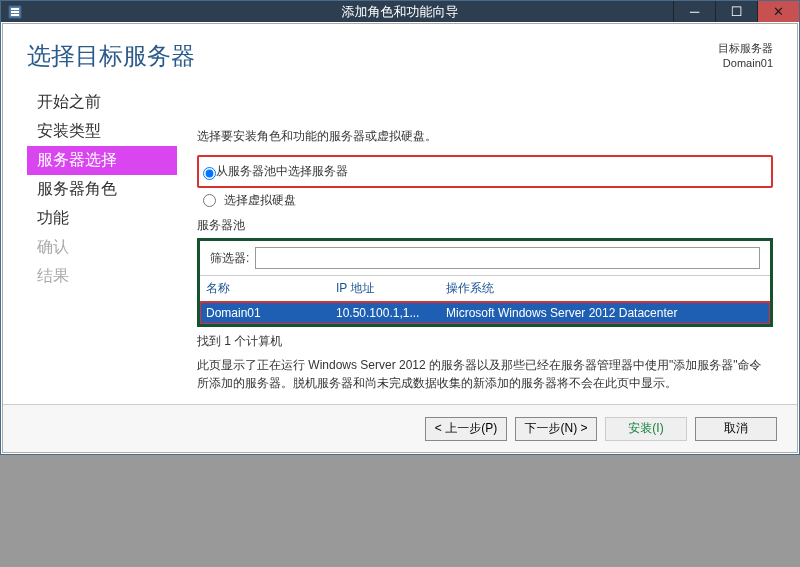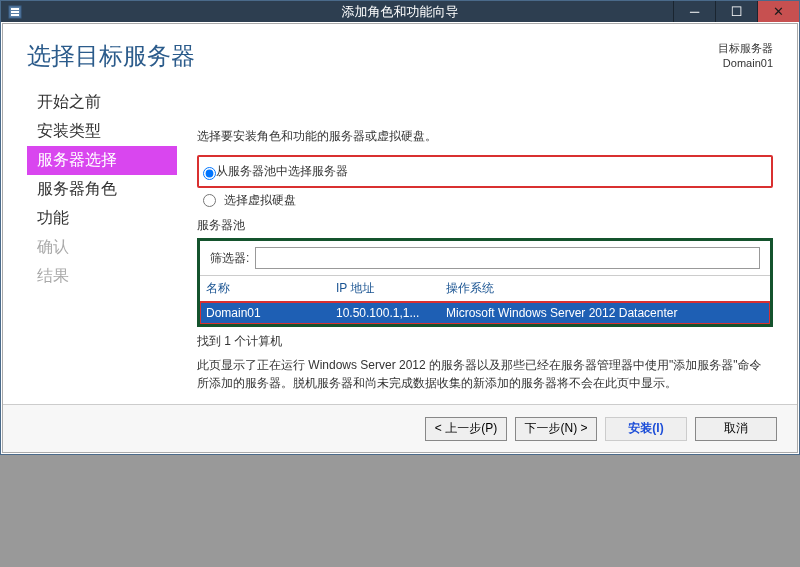--- a/index.html
+++ b/index.html
@@ -36,21 +36,21 @@
 .th, .td { padding: 4px 6px; font-size: 12px; }
 .th { color: #1a5492; }
 .c1 { width: 130px; }
 .c2 { width: 110px; }
 .c3 { flex: 1; }
 .trow { background: #1e5fb4; color: #fff; outline: 2px solid #d93030; outline-offset: -1px; }
 .summary { margin-top: 6px; }
 .note { margin-top: 6px; line-height: 1.5; }
 .footer { height: 48px; display: flex; align-items: center; justify-content: flex-end; gap: 8px; padding: 0 20px; border-top: 1px solid #ccc; background: #f7f7f7; }
 .footer button { min-width: 82px; height: 24px; font-size: 12px; border: 1px solid #888; background: #efefef; cursor: pointer; }
-.footer button:disabled { color: #1d4ed8; border-color: #ccc; font-weight: bold; }
+.footer button:disabled { color: #15803d; border-color: #ccc; }
 </style>
 </head>
 <body>
 
 <div class="window">
   <div class="titlebar">
     <span class="icon">
       <svg width="14" height="14" viewBox="0 0 14 14">
           <rect x="1" y="1" width="12" height="12" fill="#5a7fa6" stroke="#3a5f86"></rect>
           <rect x="3" y="3" width="8" height="2" fill="#fff"></rect>

